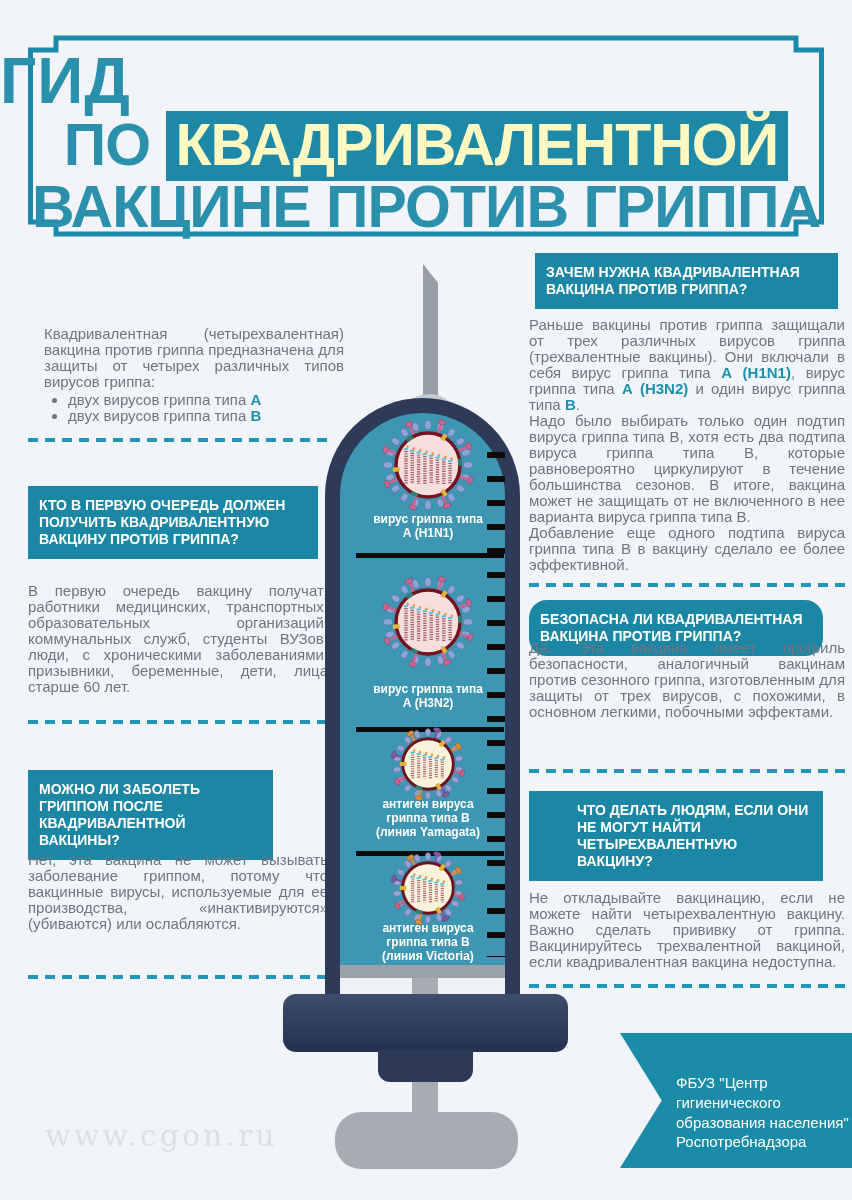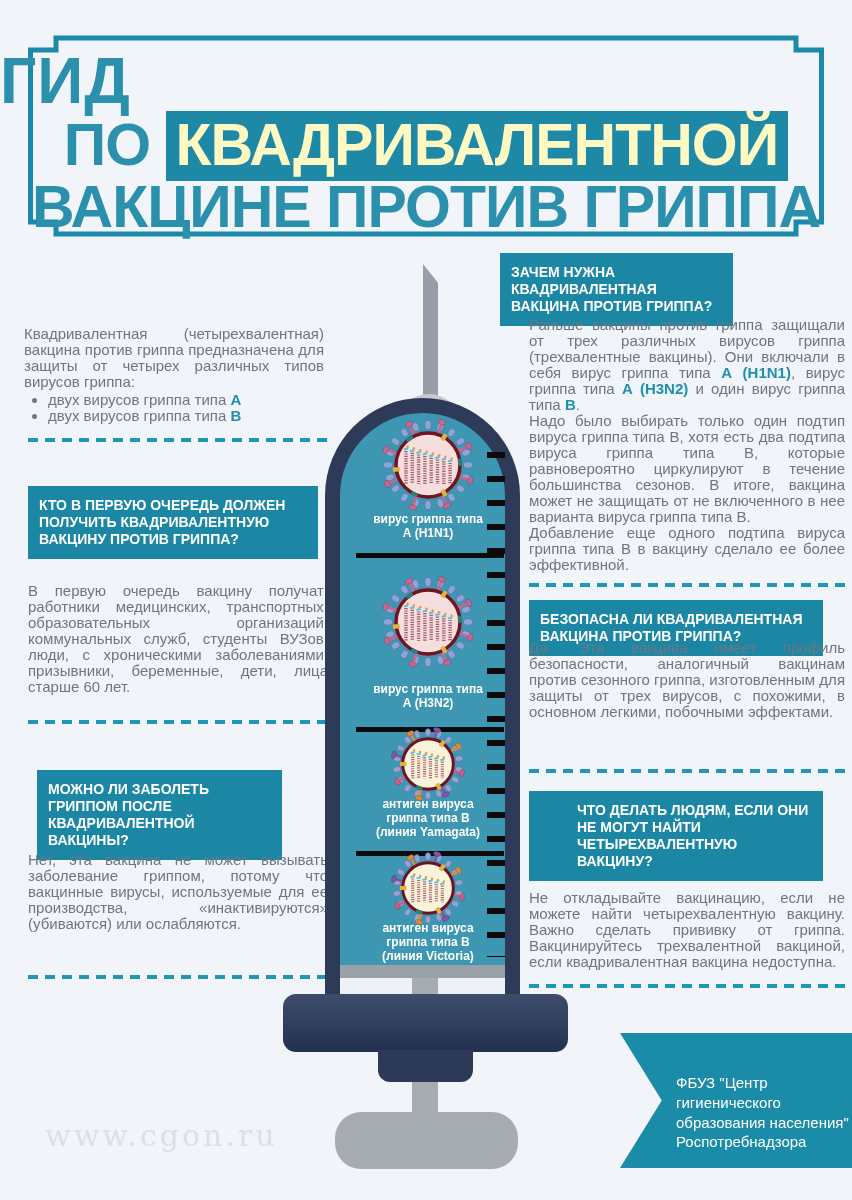--- a/index.html
+++ b/index.html
@@ -57,46 +57,46 @@
   <svg class="abs" style="left:0;top:0;" width="852" height="280" viewBox="0 0 852 280">
     <path d="M 30.5,222 L 30.5,50 L 56,50 L 56,38 L 796,38 L 796,50 L 821.5,50 L 821.5,222
              L 796,222 L 796,234 L 56,234 L 56,222 Z" fill="none" stroke="#1a89aa" stroke-width="5"></path>
   </svg>
   <div class="abs t1" style="left:0;top:44px;width:852px;text-align:left;">ГИД</div>
   <div class="abs" style="left:0;top:111px;width:852px;text-align:center;">
     <span class="t2">ПО</span><span class="t2">&nbsp;</span><span class="t2 hl">КВАДРИВАЛЕНТНОЙ</span>
   </div>
   <div class="abs t2" style="left:0;top:173px;width:852px;text-align:center;">ВАКЦИНЕ ПРОТИВ ГРИППА</div>
 
-  <div class="abs body" style="left:24px;top:326px;width:300px;">
+  <div class="abs body" style="left:44px;top:326px;width:300px;">
     <p>Квадривалентная (четырехвалентная) вакцина против гриппа предназначена для защиты от четырех различных типов вирусов гриппа:</p>
     <ul class="blist">
       <li><span>двух вирусов гриппа типа </span><b class="acc">А</b></li>
       <li><span>двух вирусов гриппа типа </span><b class="acc">В</b></li>
     </ul>
   </div>
   <div class="abs dash" style="left:28px;top:438px;width:300px;"></div>
 
   <div class="abs hbox" style="left:28px;top:486px;width:290px;">КТО В ПЕРВУЮ ОЧЕРЕДЬ ДОЛЖЕН ПОЛУЧИТЬ КВАДРИВАЛЕНТНУЮ ВАКЦИНУ ПРОТИВ ГРИППА?</div>
   <div class="abs body" style="left:28px;top:583px;width:300px;">В первую очередь вакцину получат: работники медицинских, транспортных, образовательных организаций, коммунальных служб, студенты ВУЗов, люди, с хроническими заболеваниями, призывники, беременные, дети, лица старше 60 лет.</div>
   <div class="abs dash" style="left:28px;top:720px;width:300px;"></div>
 
-  <div class="abs hbox" style="left:28px;top:770px;width:245px;margin-left:9px;">МОЖНО ЛИ ЗАБОЛЕТЬ ГРИППОМ ПОСЛЕ КВАДРИВАЛЕНТНОЙ ВАКЦИНЫ?</div>
+  <div class="abs hbox" style="left:28px;top:770px;width:245px;">МОЖНО ЛИ ЗАБОЛЕТЬ ГРИППОМ ПОСЛЕ КВАДРИВАЛЕНТНОЙ ВАКЦИНЫ?</div>
   <div class="abs body" style="left:28px;top:852px;width:300px;">Нет, эта вакцина не может вызывать заболевание гриппом, потому что вакцинные вирусы, используемые для ее производства, «инактивируются» (убиваются) или ослабляются.</div>
   <div class="abs dash" style="left:28px;top:975px;width:300px;"></div>
 
-  <div class="abs hbox" style="left:500px;top:253px;width:233px;">ЗАЧЕМ НУЖНА КВАДРИВАЛЕНТНАЯ ВАКЦИНА ПРОТИВ ГРИППА?</div>
+  <div class="abs hbox" style="left:535px;top:253px;width:303px;">ЗАЧЕМ НУЖНА КВАДРИВАЛЕНТНАЯ ВАКЦИНА ПРОТИВ ГРИППА?</div>
   <div class="abs body" style="left:529px;top:317px;width:316px;">
     <p><span>Раньше вакцины против гриппа защищали от трех различных вирусов гриппа (трехвалентные вакцины). Они включали в себя вирус гриппа типа </span><b class="acc">А (H1N1)</b><span>, вирус гриппа типа </span><b class="acc">А (H3N2)</b><span> и один вирус гриппа типа </span><b class="acc">В</b><span>.</span></p>
     <p>Надо было выбирать только один подтип вируса гриппа типа В, хотя есть два подтипа вируса гриппа типа В, которые равновероятно циркулируют в течение большинства сезонов. В итоге, вакцина может не защищать от не включенного в нее варианта вируса гриппа типа В.</p>
     <p>Добавление еще одного подтипа вируса гриппа типа В в вакцину сделало ее более эффективной.</p>
   </div>
   <div class="abs dash" style="left:529px;top:583px;width:316px;"></div>
 
-  <div class="abs hbox" style="left:529px;top:600px;width:294px;">БЕЗОПАСНА ЛИ КВАДРИВАЛЕНТНАЯ ВАКЦИНА ПРОТИВ ГРИППА?</div>
+  <div class="abs hbox" style="left:529px;top:600px;width:294px;border-radius:18px;">БЕЗОПАСНА ЛИ КВАДРИВАЛЕНТНАЯ ВАКЦИНА ПРОТИВ ГРИППА?</div>
   <div class="abs body" style="left:529px;top:640px;width:316px;">Да. Эта вакцина имеет профиль безопасности, аналогичный вакцинам против сезонного гриппа, изготовленным для защиты от трех вирусов, с похожими, в основном легкими, побочными эффектами.</div>
   <div class="abs dash" style="left:529px;top:769px;width:316px;"></div>
 
   <div class="abs hbox" style="left:529px;top:791px;width:294px;padding-left:48px;">ЧТО ДЕЛАТЬ ЛЮДЯМ, ЕСЛИ ОНИ НЕ МОГУТ НАЙТИ ЧЕТЫРЕХВАЛЕНТНУЮ ВАКЦИНУ?</div>
   <div class="abs body" style="left:529px;top:890px;width:316px;">Не откладывайте вакцинацию, если не можете найти четырехвалентную вакцину. Важно сделать прививку от гриппа. Вакцинируйтесь трехвалентной вакциной, если квадривалентная вакцина недоступна.</div>
   <div class="abs dash" style="left:529px;top:984px;width:316px;"></div>
 
   <div class="abs needle"></div>
   <div class="abs hub"></div>
   <div class="abs barrel"></div>

